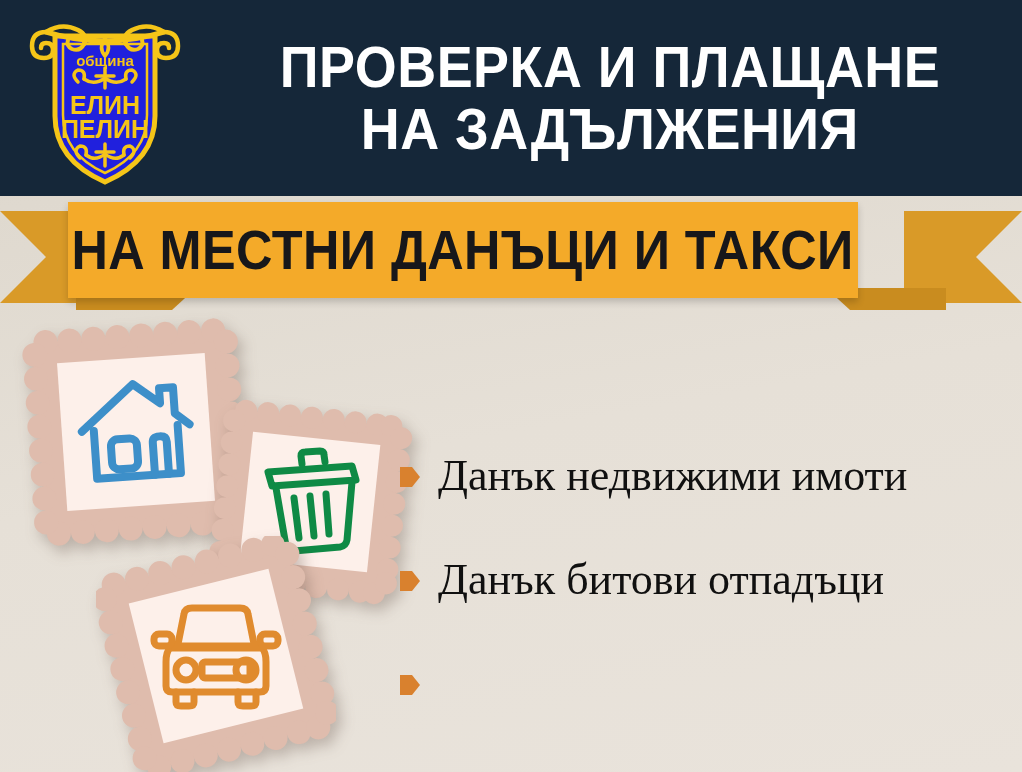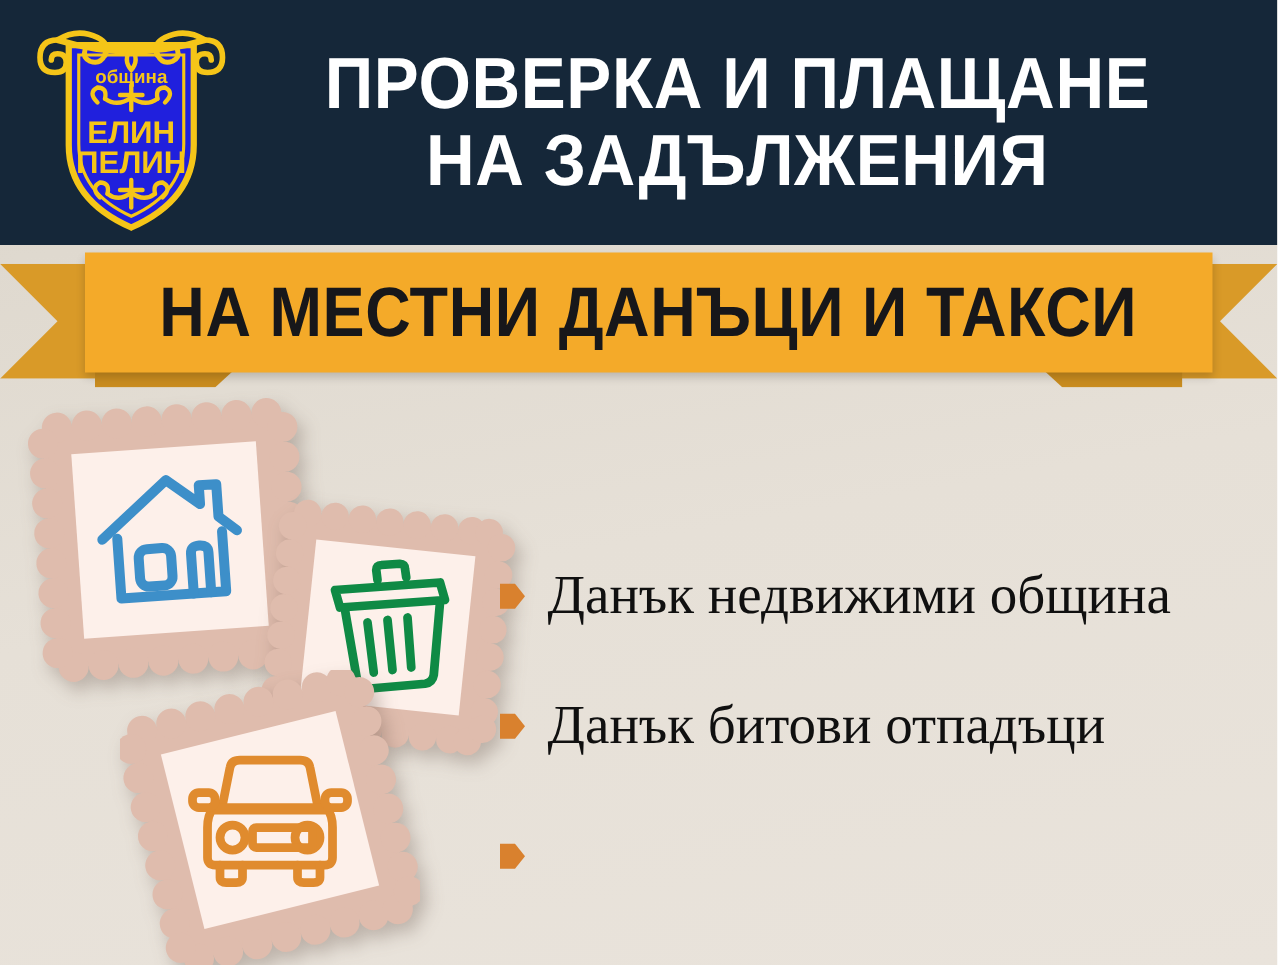--- a/index.html
+++ b/index.html
@@ -35,21 +35,21 @@
     top: 8px;
     width: 166px;
     height: 182px;
     z-index: 8;
   }
   .crest svg { display: block; width: 100%; height: 100%; }
 
   
   .header-title {
     position: absolute;
-    left: 184px;
+    left: 204px;
     top: 18px;
     width: 812px;
     height: 160px;
     z-index: 8;
     display: flex;
     flex-direction: column;
     align-items: center;
     justify-content: center;
     gap: 2px;
   }
@@ -96,21 +96,21 @@
     height: 22px;
     background: #c98c1f;
   }
   .ribbon-fold.left { left: 76px; clip-path: polygon(0 0, 120px 0, 96px 22px, 0 22px); }
   .ribbon-fold.right { right: 76px; clip-path: polygon(0 0, 120px 0, 120px 22px, 24px 22px); }
 
   .ribbon-main {
     position: absolute;
     left: 68px;
     top: 6px;
-    width: 902px;
+    width: 790px;
     height: 96px;
     background: #f4aa29;
     display: flex;
     align-items: center;
     justify-content: center;
     box-shadow: 0 4px 7px rgba(0,0,0,0.18);
   }
   .ribbon-main .ribbon-text {
     color: #17171a;
     font-family: "Liberation Sans", sans-serif;
@@ -399,21 +399,21 @@
   </div>
 
   <div class="bullets">
 
     <div class="bullet-row">
       <span class="bullet-marker">
         <svg width="20" height="24" viewBox="0 0 20 24" xmlns="http://www.w3.org/2000/svg">
           <path d="M0 2 L12 2 L20 12 L12 22 L0 22 Z" fill="#d9812e"></path>
         </svg>
       </span>
-      <span class="bullet-label">Данък недвижими община</span>
+      <span class="bullet-label">Данък недвижими имоти</span>
     </div>
 
     <div class="bullet-row">
       <span class="bullet-marker">
         <svg width="20" height="24" viewBox="0 0 20 24" xmlns="http://www.w3.org/2000/svg">
           <path d="M0 2 L12 2 L20 12 L12 22 L0 22 Z" fill="#d9812e"></path>
         </svg>
       </span>
       <span class="bullet-label">Данък битови отпадъци</span>
     </div>

